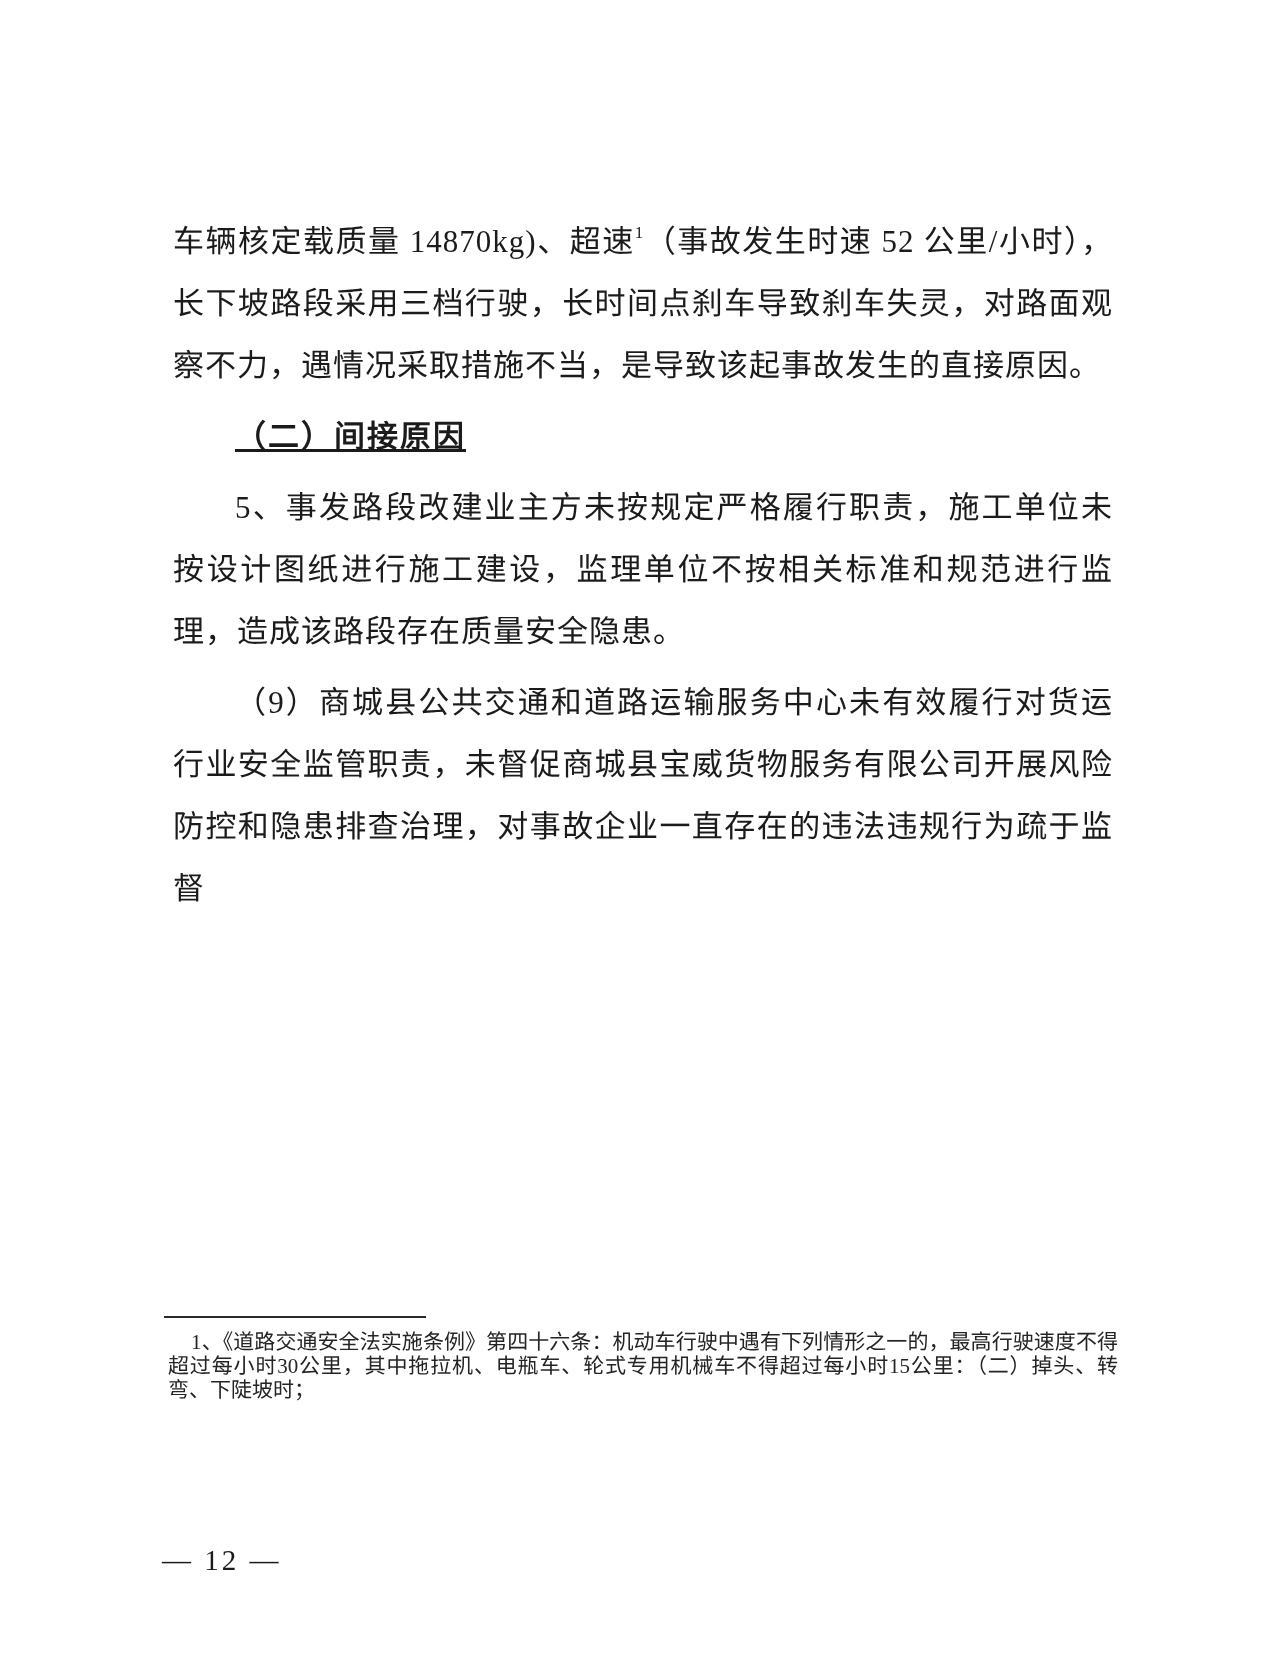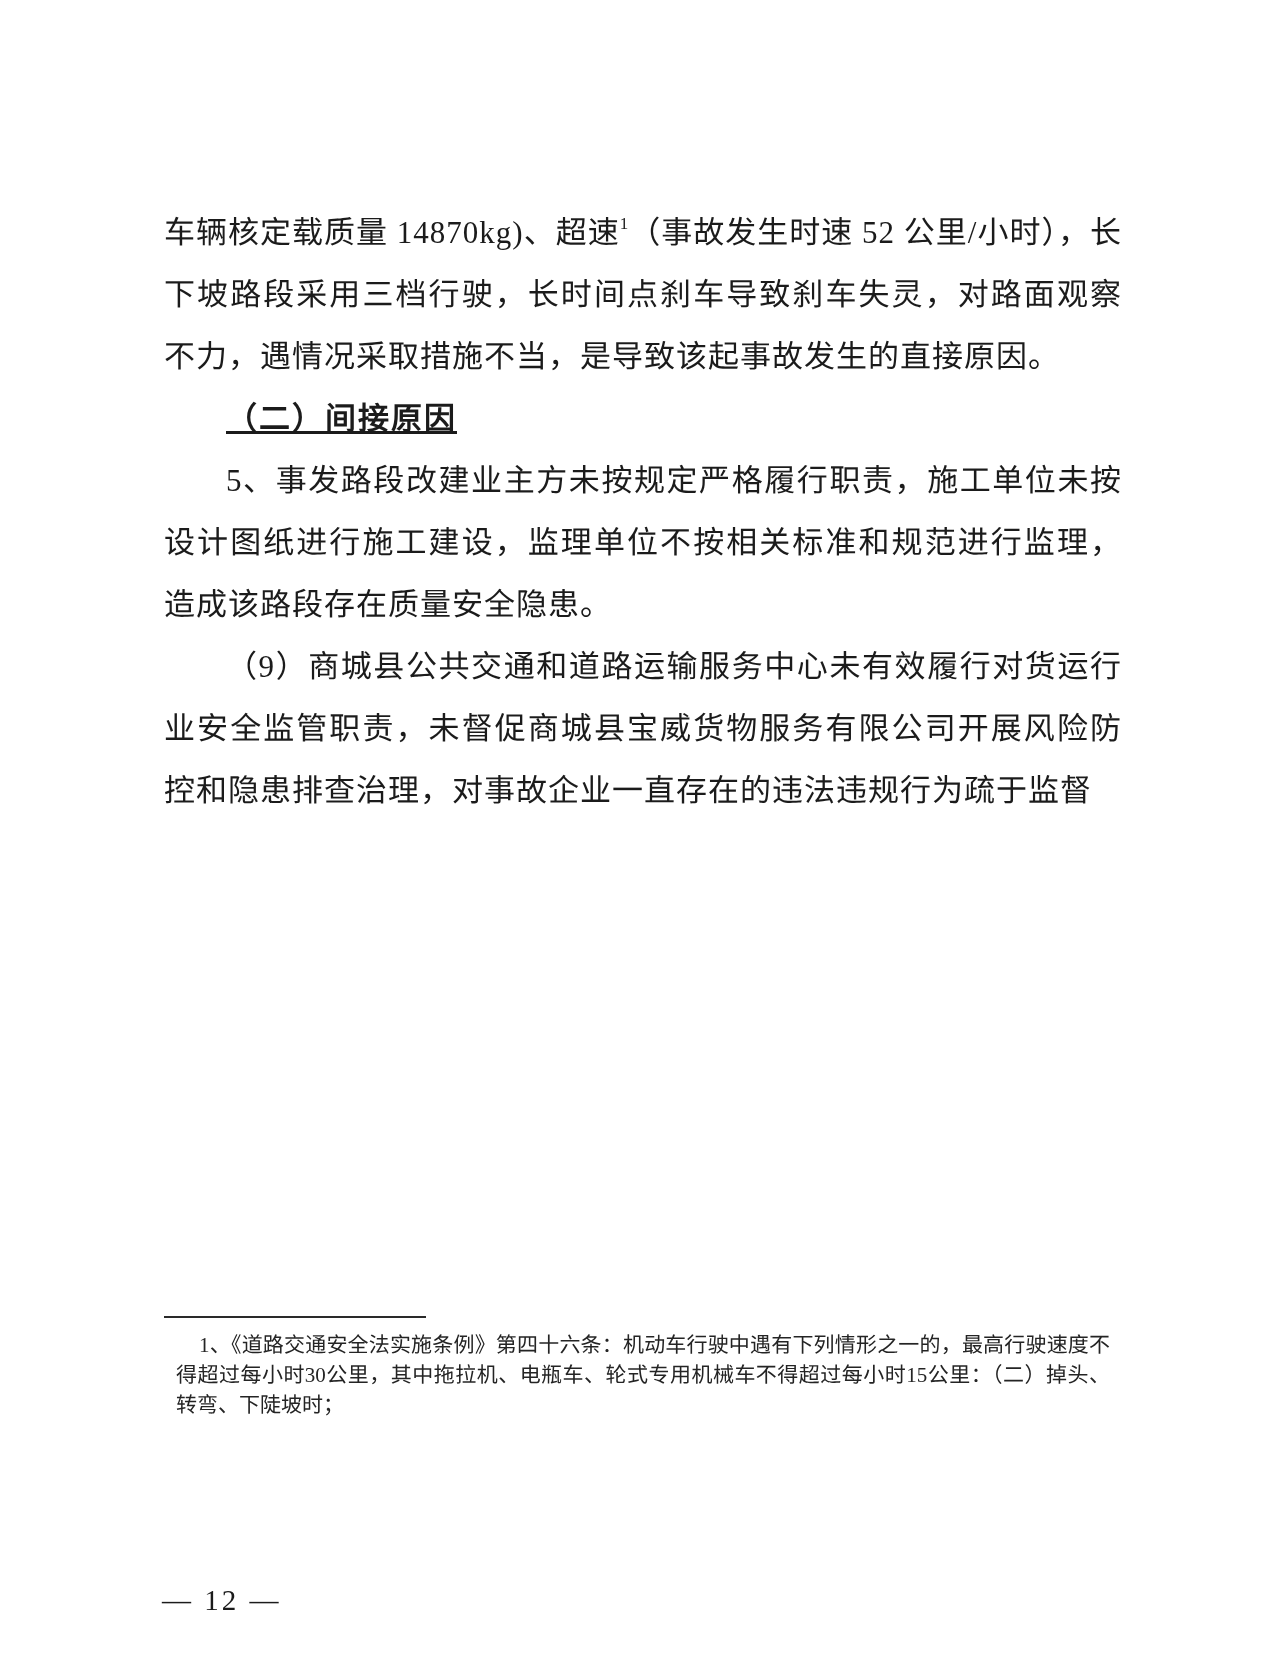--- a/index.html
+++ b/index.html
@@ -21,21 +21,21 @@
     left: 164px;
     top: 202px;
     width: 958px;
     font-size: 31px;
     line-height: 62px;
     text-align: justify;
     text-justify: inter-ideograph;
     letter-spacing: 1px;
   }
   .body-text p {
-    margin: 0;
+    margin: 9px;
     text-indent: 2em;
   }
   .body-text p.no-indent {
     text-indent: 0;
   }
   .body-text p.heading {
     font-weight: 700;
     letter-spacing: 2px;
     text-decoration: underline;
   }
@@ -50,36 +50,35 @@
     top: 1316px;
     width: 958px;
   }
   .footnote-separator {
     width: 262px;
     height: 0;
     border-top: 2px solid #2a2a2a;
     margin: 0 0 12px 0;
   }
   .footnote-text {
-    margin: 12px;
+    margin: 4px;
     font-size: 21px;
-    line-height: 30px;
+    line-height: 24px;
     text-align: justify;
     text-justify: inter-ideograph;
     text-indent: 1.1em;
     color: #242424;
   }
   .page-number {
     position: absolute;
     left: 162px;
     top: 1544px;
     font-size: 29px;
     letter-spacing: 3px;
     color: #1b1b1b;
-    margin-top: 40px;
   }
 </style>
 </head>
 <body>
 
 <div class="page">
 
   <div class="body-text">
 
     <p class="no-indent"><span>车辆核定载质量 14870kg)、超速</span><sup class="fn-ref">1</sup><span>（事故发生时速 52 公里/小时），长下坡路段采用三档行驶，长时间点刹车导致刹车失灵，对路面观察不力，遇情况采取措施不当，是导致该起事故发生的直接原因。</span></p>

